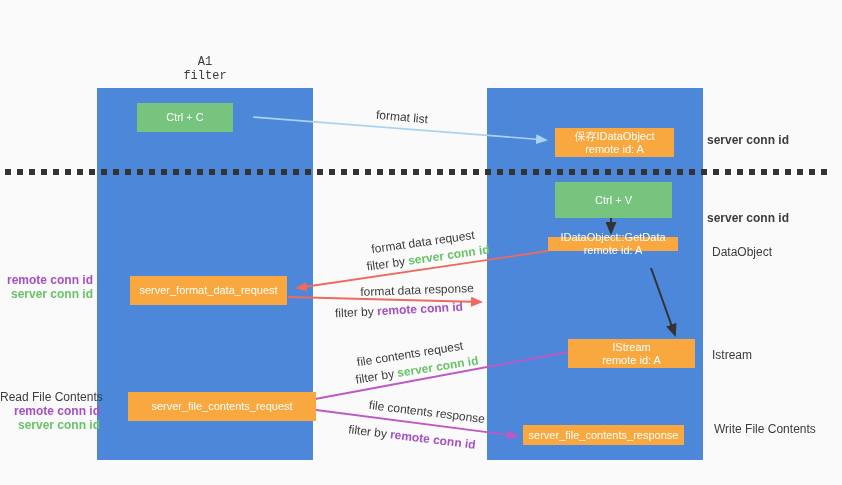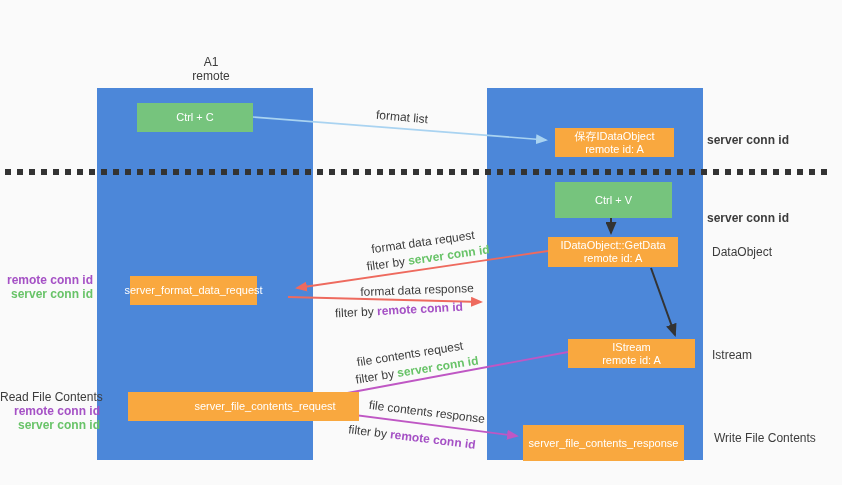--- a/index.html
+++ b/index.html
@@ -9,21 +9,21 @@
   }
   html,body{margin:0;padding:0;}
   body{font-family:"Liberation Sans","DejaVu Sans",sans-serif;background:var(--bg);}
   .stage{position:relative;width:842px;height:485px;background:var(--bg);overflow:hidden;}
 
   .title{position:absolute;left:300px;top:8px;width:220px;text-align:center;
          font-size:15px;color:var(--ink);line-height:19px;}
 
   .col-header{position:absolute;top:55px;width:216px;text-align:center;
               font-size:12px;color:var(--ink);line-height:14px;}
-  .col-header.a{left:103px;} .col-header.b{left:487px;}
+  .col-header.a{left:97px;font-family:Liberation Mono, monospace;} .col-header.b{left:487px;}
 
   .lifeline{position:absolute;top:88px;width:216px;height:372px;background:var(--blue);}
   .lifeline.a{left:97px;} .lifeline.b{left:487px;}
 
   .arrows{position:absolute;left:0;top:0;width:842px;height:485px;pointer-events:none;}
   .s-blue{stroke:var(--lightblue);stroke-width:1.6;}
   .s-black{stroke:var(--black);stroke-width:2;}
   .s-red{stroke:var(--red);stroke-width:1.8;}
   .s-purple{stroke:var(--purple);stroke-width:1.8;}
   .mk-blue{fill:var(--lightblue);} .mk-black{fill:var(--black);}
@@ -49,21 +49,21 @@
 </head>
 <body>
 
 <div class="stage">
 
   <div class="title">
   </div>
 
   <div class="col-header a">
     <div>A1</div>
-    <div>remote</div>
+    <div>filter</div>
   </div>
   <div class="col-header b">
   </div>
 
   <div class="lifeline a"></div>
   <div class="lifeline b"></div>
 
   <svg class="arrows" viewBox="0 0 842 485">
     <defs>
       <marker id="ah-blue" markerUnits="userSpaceOnUse" markerWidth="12" markerHeight="10" refX="10" refY="5" orient="auto">
@@ -81,45 +81,45 @@
     </defs>
     <line class="s-blue" x1="253" y1="117" x2="546" y2="140" marker-end="url(#ah-blue)"></line>
     <line class="s-black" x1="611" y1="207" x2="611" y2="233" marker-end="url(#ah-black)"></line>
     <line class="s-black" x1="651" y1="268" x2="675" y2="335" marker-end="url(#ah-black)"></line>
     <line class="s-red" x1="548" y1="251" x2="297" y2="288" marker-end="url(#ah-red)"></line>
     <line class="s-red" x1="288" y1="297" x2="481" y2="302" marker-end="url(#ah-red)"></line>
     <line class="s-purple" x1="568" y1="352" x2="299" y2="402" marker-end="url(#ah-purple)"></line>
     <line class="s-purple" x1="293" y1="407" x2="517" y2="436" marker-end="url(#ah-purple)"></line>
   </svg>
 
-  <div class="node green" style="left:137px;top:103px;width:116px;height:29px;">
+  <div class="node green" style="left:137px;top:103px;width:96px;height:29px;">
     <span>Ctrl + C</span>
   </div>
   <div class="node orange" style="left:555px;top:128px;width:119px;height:29px;">
     <span>保存IDataObject</span>
     <span>remote id: A</span>
   </div>
   <div class="node green" style="left:555px;top:182px;width:117px;height:36px;">
     <span>Ctrl + V</span>
   </div>
-  <div class="node orange" style="left:548px;top:237px;width:130px;height:30px;">
+  <div class="node orange" style="left:548px;top:237px;width:130px;height:14px;">
     <span>IDataObject::GetData</span>
     <span>remote id: A</span>
   </div>
-  <div class="node orange" style="left:130px;top:276px;width:127px;height:29px;">
+  <div class="node orange" style="left:130px;top:276px;width:157px;height:29px;">
     <span>server_format_data_request</span>
   </div>
   <div class="node orange" style="left:568px;top:339px;width:127px;height:29px;">
     <span>IStream</span>
     <span>remote id: A</span>
   </div>
-  <div class="node orange" style="left:128px;top:392px;width:188px;height:29px;padding-left:43px;">
+  <div class="node orange" style="left:128px;top:392px;width:188px;height:29px;">
     <span>server_file_contents_request</span>
   </div>
-  <div class="node orange" style="left:523px;top:425px;width:161px;height:36px;">
+  <div class="node orange" style="left:523px;top:425px;width:161px;height:20px;">
     <span>server_file_contents_response</span>
   </div>
 
   <div class="elabel" style="left:402px;top:117px;--rot:5deg;">format list</div>
 
   <div class="elabel" style="left:423px;top:242px;--rot:-8deg;">format data request</div>
   <div class="elabel" style="left:428px;top:258px;--rot:-8deg;">
     <span>filter by </span><span class="green-t">server conn id</span>
   </div>
   <div class="elabel" style="left:417px;top:290px;--rot:-2deg;">format data response</div>
@@ -143,17 +143,17 @@
   <div class="side right-align" style="left:0;top:390px;width:100px;">
     <div>Read File Contents</div>
     <div class="purple-t">remote conn id</div>
     <div class="green-t">server conn id</div>
   </div>
 
   <div class="side green-t" style="left:707px;top:133px;">server conn id</div>
   <div class="side green-t" style="left:707px;top:211px;">server conn id</div>
   <div class="side" style="left:712px;top:245px;">DataObject</div>
   <div class="side" style="left:712px;top:348px;">Istream</div>
-  <div class="side" style="left:714px;top:431px;">Write File Contents</div>
+  <div class="side" style="left:714px;top:422px;">Write File Contents</div>
 
   <div class="divider"></div>
 
 </div>
 
 </body></html>

